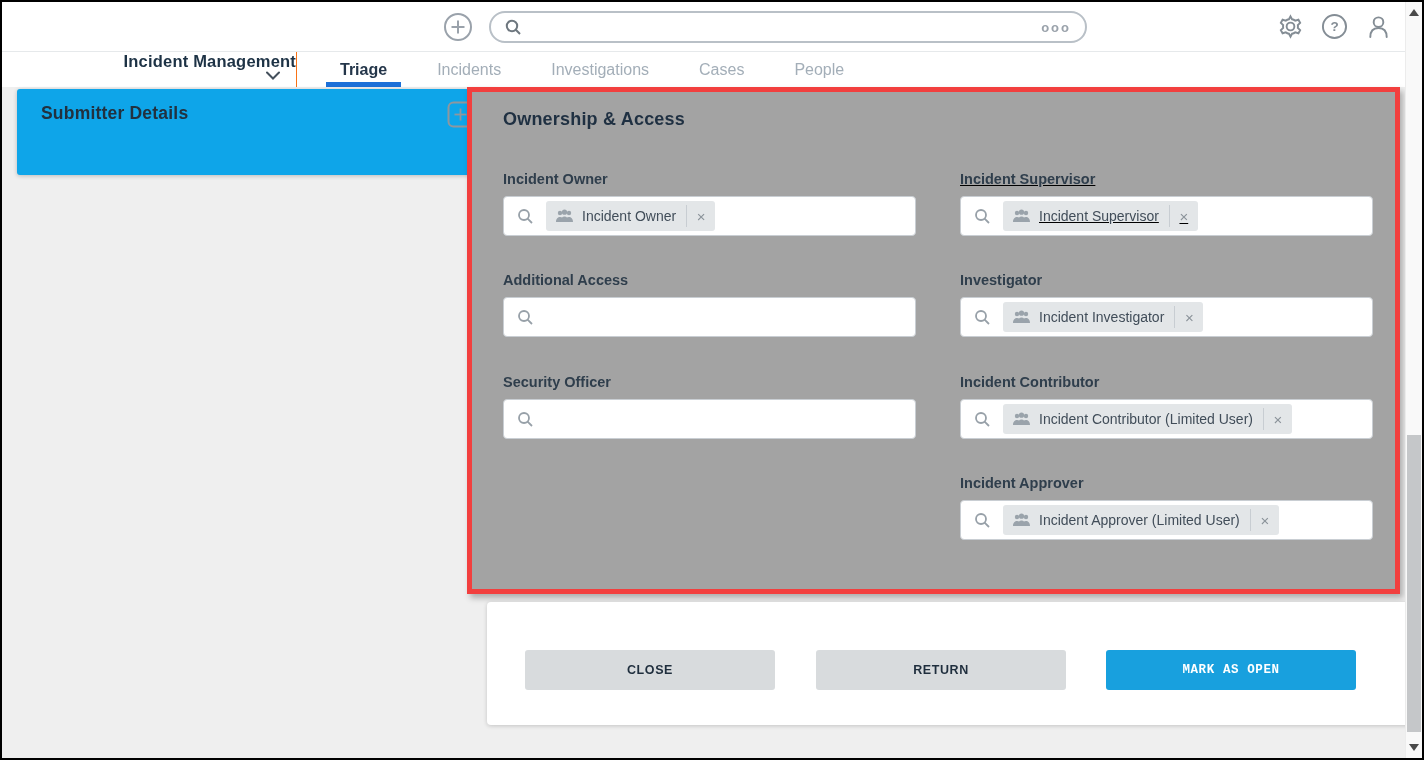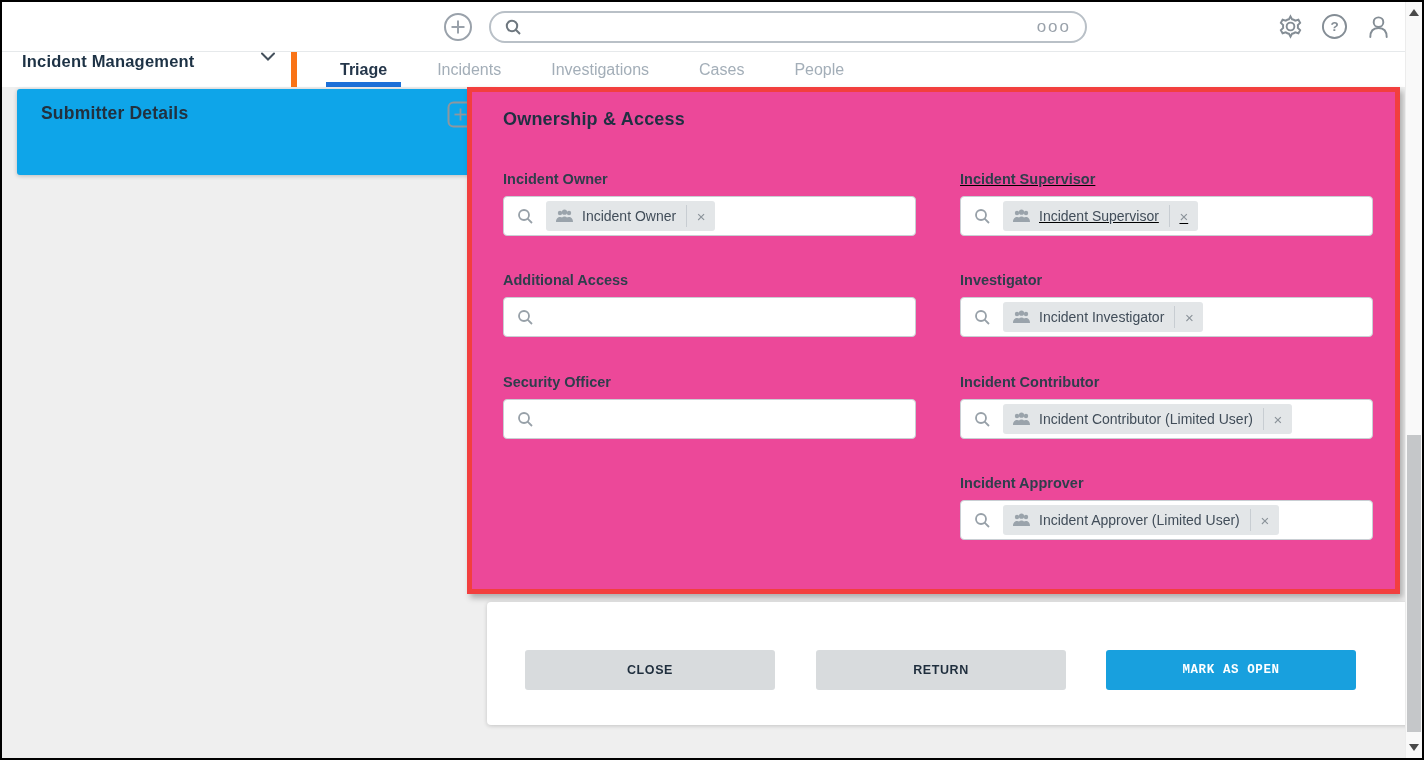--- a/index.html
+++ b/index.html
@@ -23,33 +23,33 @@
     position:absolute; left:487px; top:9px; width:598px; height:32px;
     border:2px solid #b9c0c7; border-radius:17px; background:#fff;
     display:flex; align-items:center; padding:0 14px;
   }
   .search-pill .mag { color:#6e7press7f; }
   .search-pill input {
     flex:1; border:none; outline:none; font-size:14px; margin-left:10px;
     font-family:"Liberation Sans", sans-serif; color:#333; background:transparent;
   }
   .overflow-dots {
-    color:#9aa2ab; font-size:17px; font-weight:normal; letter-spacing:2px; user-select:none;
+    color:#9aa2ab; font-size:13px; font-weight:bold; letter-spacing:2px; user-select:none;
   }
   .topbar-right { position:absolute; right:30px; top:11px; display:flex; gap:17px; color:#848d95; }
   .topbar-right .tb-icon { width:27px; height:27px; cursor:pointer; }
 
   
   .navbar {
     position:absolute; left:0; top:50px; width:100%; height:35px; background:#fff;
     display:flex; align-items:stretch;
   }
   .app-selector {
-    width:295px; border-right:6px solid #f97316; display:flex; align-items:flex-start;
-    padding-left:20px; cursor:pointer;
+    width:295px; border-right:1px solid #f97316; display:flex; align-items:flex-end;
+    padding-left:20px; cursor:pointer;flex-direction:column;
   }
   .app-selector .app-label {
     font-size:16.5px; font-weight:bold; color:#1d3245; letter-spacing:.2px;
   }
   .app-selector .chev { margin-left:auto; margin-right:16px; color:#44505c; }
   .tabs { display:flex; align-items:center; margin-left:18px; }
   .tab {
     position:relative; height:100%; display:flex; align-items:center;
     padding:0 12px; margin:0 13px; font-size:16px; color:#a3aeb8; cursor:pointer;
   }
@@ -69,21 +69,21 @@
     background:#0ea5e9; border-radius:3px; box-shadow:0 1px 4px rgba(0,0,0,.22);
     padding:14px 24px;
   }
   .submitter-title { font-size:17.5px; font-weight:bold; color:#22313f; letter-spacing:.2px; }
   .expand-btn {
     position:absolute; right:24px; top:12px; width:27px; height:27px; color:#8f979e; cursor:pointer;
   }
 
   .red-panel {
     position:absolute; left:465px; top:0; width:933px; height:507px;
-    background:#ec4899; border:5px solid #f23f3e;
+    background:#a3a3a3; border:5px solid #f23f3e;
     box-shadow:3px 4px 6px rgba(0,0,0,.28);
   }
   .panel-title {
     position:absolute; left:31px; top:17px; font-size:18px; font-weight:bold;
     color:#1f3042; letter-spacing:.2px;
   }
 
   .field-group { position:absolute; width:413px; }
   .field-label { font-size:14.5px; font-weight:bold; color:#2f3e4c; margin-bottom:9px; }
   .search-field {

